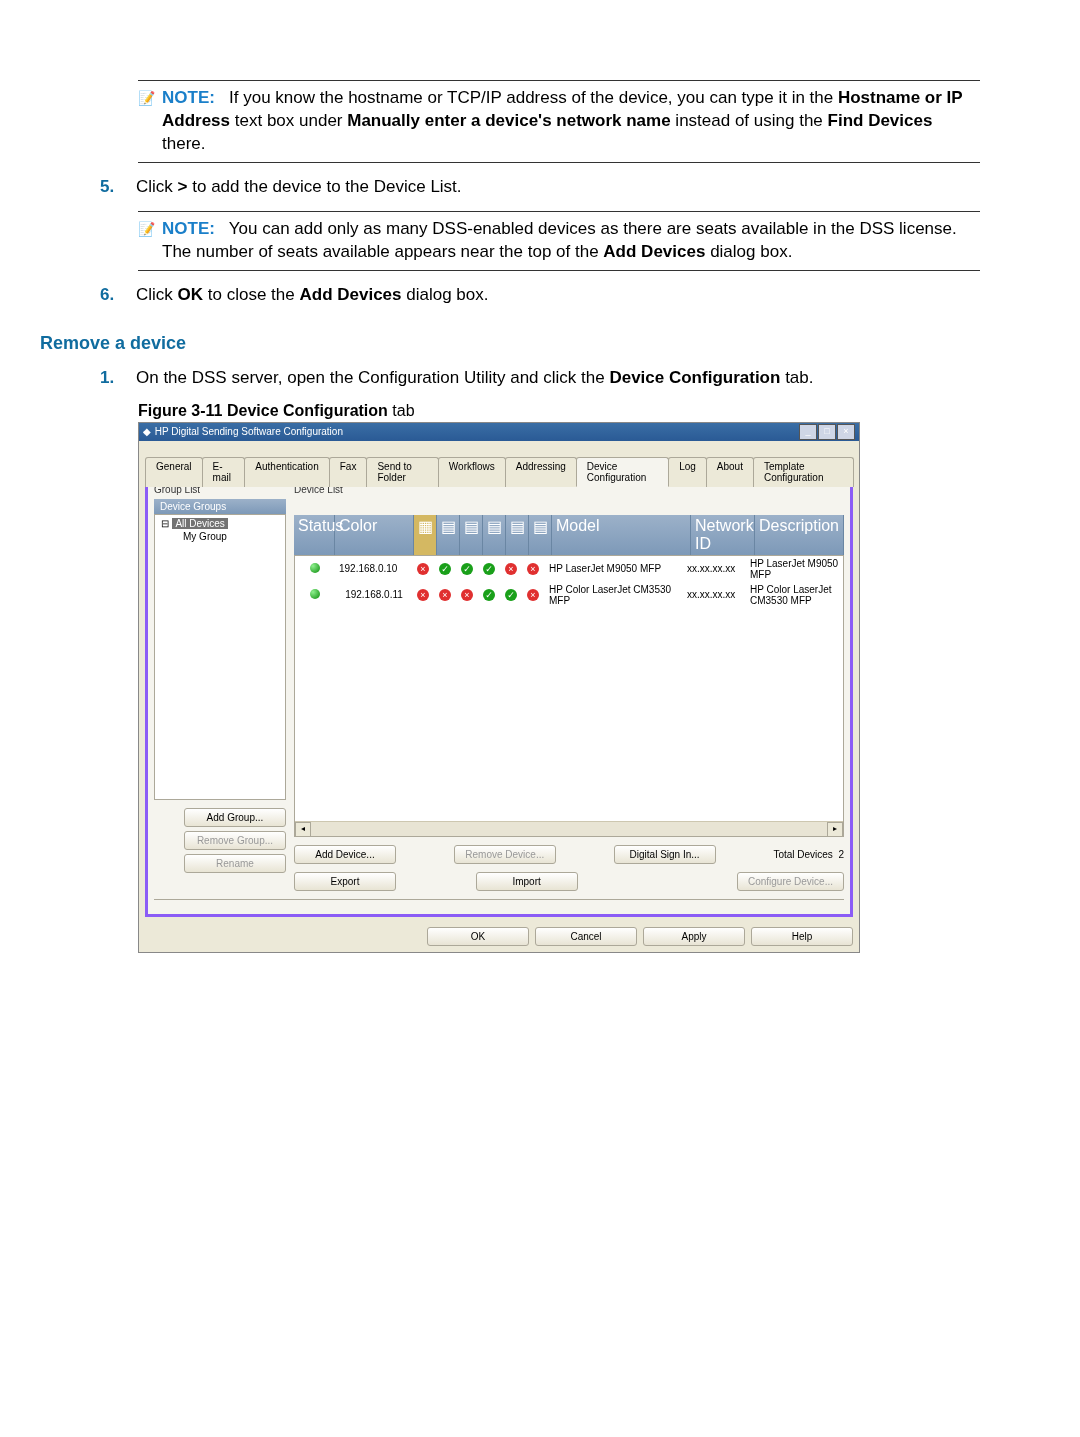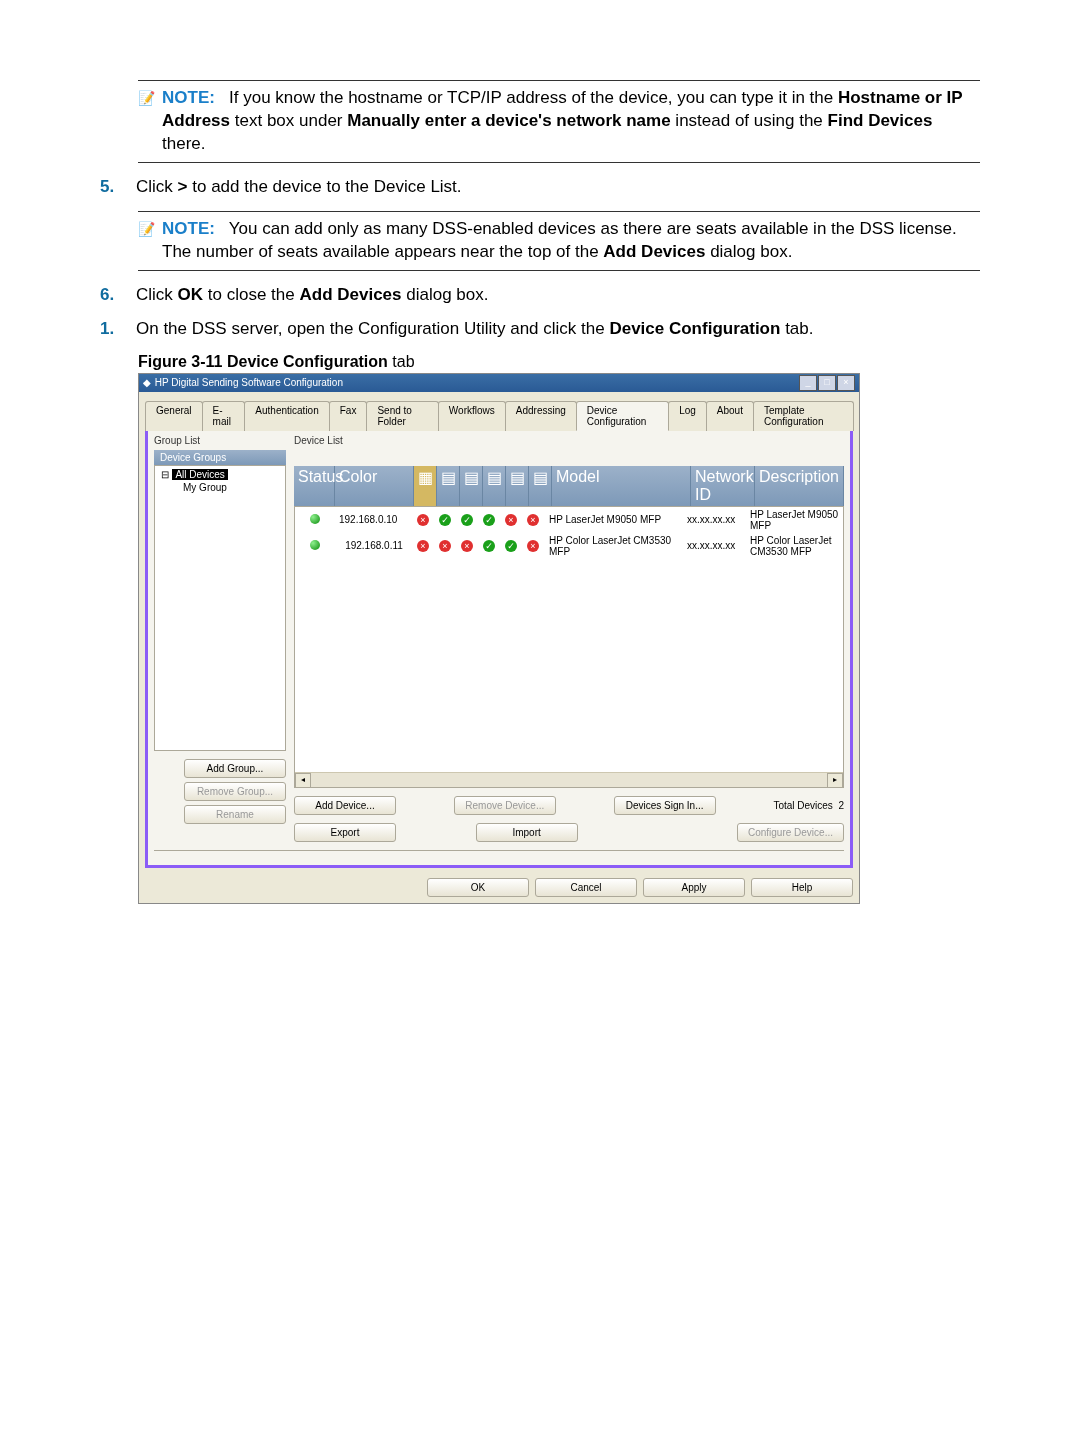--- a/index.html
+++ b/index.html
@@ -97,21 +97,21 @@
     padding: 4px 6px 0 6px;
     gap: 0;
   }
   .tab {
     border: 1px solid #aca899;
     border-bottom: none;
     border-radius: 3px 3px 0 0;
     padding: 3px 10px;
     background: #ece9d8;
     position: relative;
-    top: 5px;
+    top: 12px;
     margin-right: -1px;
     font-size: 10px;
   }
   .tab.active {
     background:#f5f4ee;
     z-index:2; border-bottom:1px solid #f5f4ee;
   }
   .tab-body {
     border:3px solid #8b5cf6;
     margin: 0 6px 6px 6px;
@@ -124,21 +124,21 @@
   .section-label { font-size:10px; margin-bottom: 4px; color:#333;}
   .groups-header {
     background: linear-gradient(#9cb1c9, #7d99b8);
     color:#fff; padding:2px 6px; font-size:10px;
   }
   .groups-body {
     background:#fff; border:1px solid #aca899; height:280px; padding:2px;
   }
   .tree-item { padding:1px 4px; font-size:10px; display:flex; align-items:center; gap:3px;}
   .tree-sel {
-    background:#000000; color:#fff; padding:0 3px;
+    background:#737373; color:#fff; padding:0 3px;
   }
   .device-header {
     display:flex; background: linear-gradient(#9cb1c9, #7d99b8);
     color:#fff; font-size:16px;margin-top:20px;
   }
   .dh-cell { border-right:1px solid #6a86a3; padding:2px 4px; }
   .device-body { background:#fff; border:1px solid #aca899; height:280px; overflow:hidden; position:relative;}
   .device-row { display:flex; font-size:10px; padding:2px 0; align-items:center; }
   .dr-cell { padding:0 4px; }
   .status-dot {
@@ -217,20 +217,21 @@
     <span class="step-num">6.</span>
     <div class="step-body">
       <span>Click </span>
       <b>OK</b>
       <span> to close the </span>
       <b>Add Devices</b>
       <span> dialog box.</span>
     </div>
   </div>
 
+  <div class="h3">Remove a device</div>
 
   <div class="step">
     <span class="step-num">1.</span>
     <div class="step-body">
       <span>On the DSS server, open the Configuration Utility and click the </span>
       <b>Device Configuration</b>
       <span> tab.</span>
     </div>
   </div>
 
@@ -334,21 +335,21 @@
                 <span class="scrollbtn">◂</span>
                 <span class="scrollbtn">▸</span>
               </div>
             </div>
 
             <div class="btnrow">
               <span class="winbutton">Add Device...</span>
               <span class="spacer"></span>
               <span class="winbutton disabled">Remove Device...</span>
               <span class="spacer"></span>
-              <span class="winbutton">Devices Sign In...</span>
+              <span class="winbutton">Digital Sign In...</span>
               <span class="spacer"></span>
               <span class="totaldev">
                 <span>Total Devices</span>&nbsp;&nbsp;<span>2</span>
               </span>
             </div>
             <div class="btnrow">
               <span class="winbutton">Export</span>
               <span class="spacer"></span>
               <span class="winbutton">Import</span>
               <span class="spacer"></span>

